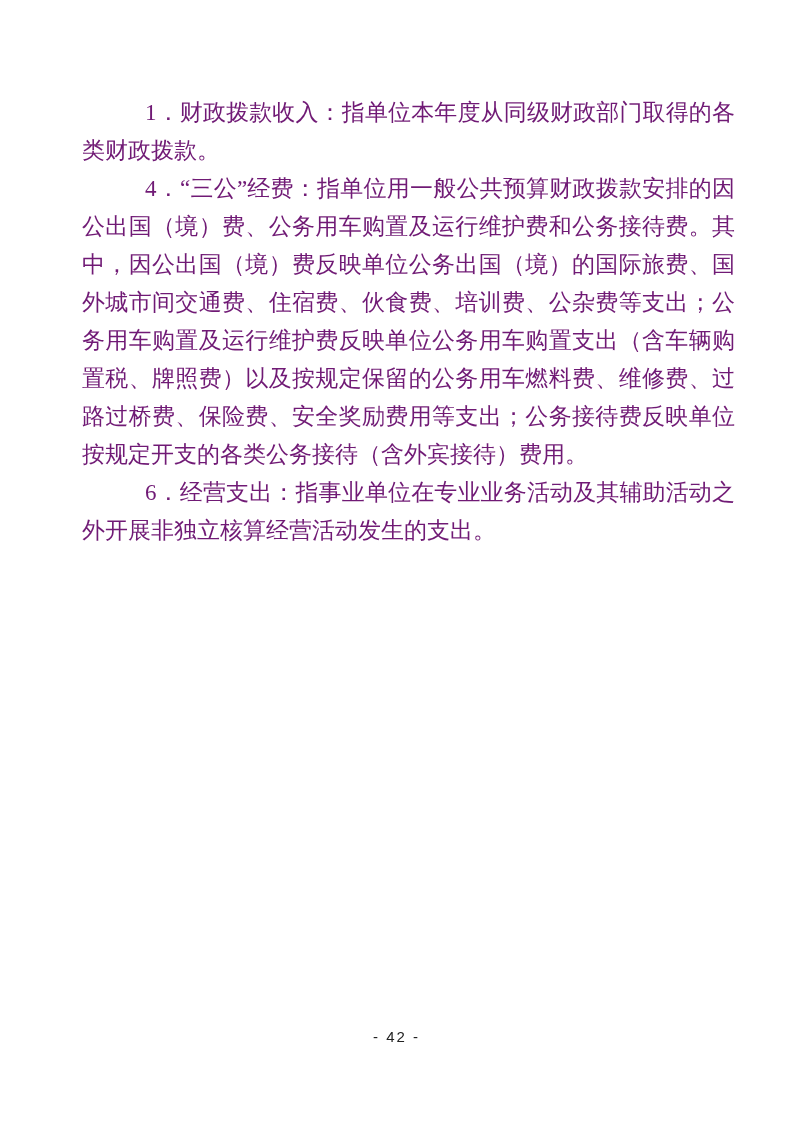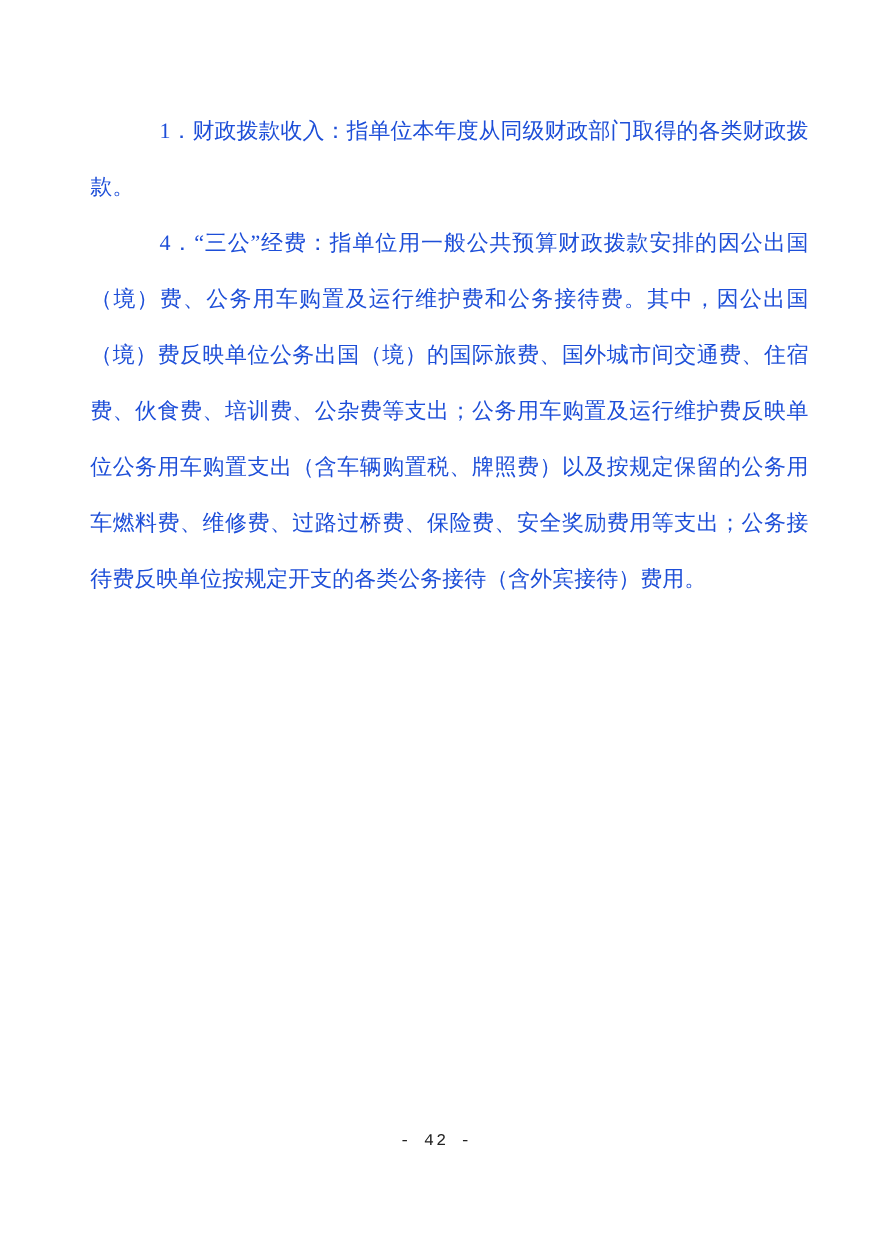--- a/index.html
+++ b/index.html
@@ -17,45 +17,46 @@
     color: #1c1c1c;
   }
   .content {
     position: absolute;
     left: 82px;
     top: 94px;
     width: 653px;
   }
   .para {
     margin: 0;
-    font-size: 20px;
-    line-height: 51px;
+    font-size: 23px;
+    line-height: 38px;
     text-align: justify;
     text-indent: 63px;
     word-break: break-all;
-    color: #1d4ed8;
+    color: #701a75;
   }
   .page-footer {
     position: absolute;
     left: 0;
     top: 1028px;
     width: 100%;
     text-align: center;
   }
   .page-number {
     font-size: 15px;
     letter-spacing: 2px;
     color: #222222;
-    font-family: Liberation Mono, monospace;
+    font-family: Liberation Sans, sans-serif;
   }
 </style>
 </head>
 <body>
 
 <div class="page">
   <main class="content">
     <p class="para">1．财政拨款收入：指单位本年度从同级财政部门取得的各类财政拨款。</p>
     <p class="para">4．“三公”经费：指单位用一般公共预算财政拨款安排的因公出国（境）费、公务用车购置及运行维护费和公务接待费。其中，因公出国（境）费反映单位公务出国（境）的国际旅费、国外城市间交通费、住宿费、伙食费、培训费、公杂费等支出；公务用车购置及运行维护费反映单位公务用车购置支出（含车辆购置税、牌照费）以及按规定保留的公务用车燃料费、维修费、过路过桥费、保险费、安全奖励费用等支出；公务接待费反映单位按规定开支的各类公务接待（含外宾接待）费用。</p>
+    <p class="para">6．经营支出：指事业单位在专业业务活动及其辅助活动之外开展非独立核算经营活动发生的支出。</p>
   </main>
   <footer class="page-footer">
     <span class="page-number">- 42 -</span>
   </footer>
 </div>
 
 </body></html>

